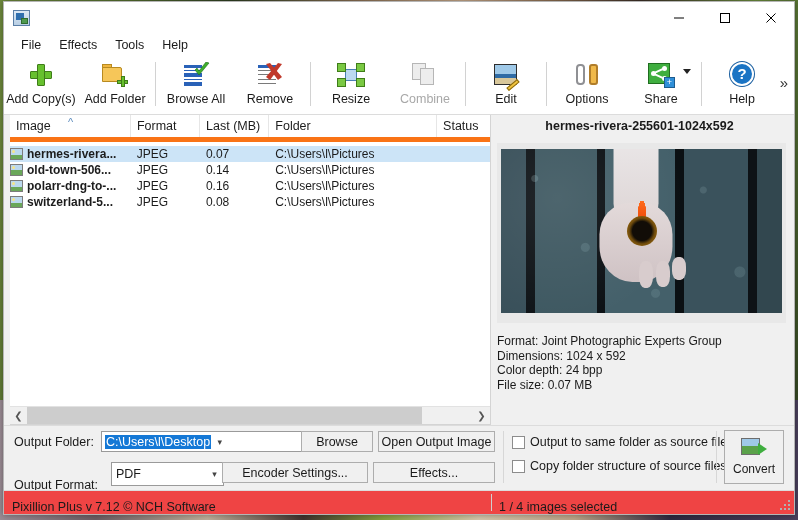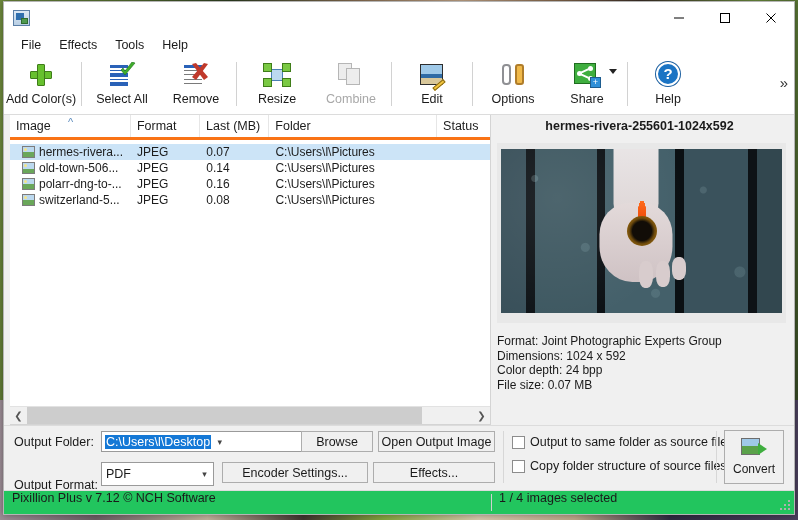--- a/index.html
+++ b/index.html
@@ -133,36 +133,36 @@
   .body{flex:1 1 auto;display:flex;min-height:0;background:#f0f0f0;}
   .left-pane{width:487px;display:flex;flex-direction:column;min-width:0;}
 
   
   .list-wrap{
     flex:1 1 auto;background:#ffffff;border:1px solid #d4d4d4;
     border-left:none;border-top:none;display:flex;flex-direction:column;min-height:0;
     margin-left:6px;
   }
   .list-head{
-    height:22px;background:#ffffff;border-bottom:3px solid #f97316;
+    height:22px;background:#ffffff;border-bottom:5px solid #f97316;
     display:flex;flex:0 0 auto;position:relative;
   }
   .hcell{
     font-size:12.5px;color:#1c1c1c;padding-left:6px;line-height:22px;
     border-right:1px solid #e6e6e6;box-sizing:border-box;white-space:nowrap;overflow:hidden;
     position:relative;
   }
   .sort-arrow{
     position:absolute;left:58px;top:-4px;color:#5b8bbd;font-size:11px;
   }
   .rows{flex:1 1 auto;overflow:hidden;}
   .row{height:16px;display:flex;align-items:center;font-size:12px;color:#1c1c1c;}
   .row.sel{background:#cce4f7;}
   .cell{padding-left:6px;box-sizing:border-box;white-space:nowrap;overflow:hidden;}
-  .cell.img{display:flex;align-items:center;gap:4px;padding-left:12px;}
+  .cell.img{display:flex;align-items:center;gap:4px;padding-left:0;font-weight:bold;}
   .thumb{
     width:13px;height:12px;flex:0 0 auto;
     background:linear-gradient(#bcd9ef 0 55%,#6aa75a 55% 100%);
     border:1px solid #7c7c7c;box-sizing:border-box;position:relative;
   }
   .thumb:after{content:"";position:absolute;left:1px;top:1px;width:3px;height:3px;border-radius:50%;background:#f4e58a;}
 
   
   .hscroll{
     height:17px;background:#f0f0f0;border-top:1px solid #e2e2e2;
@@ -266,22 +266,22 @@
     position:absolute;background:#f0f0f0;border:1px solid #adadad;box-sizing:border-box;
     display:flex;flex-direction:column;align-items:center;justify-content:center;
   }
   .convert .cico{width:26px;height:22px;position:relative;}
   .convert .cico .pic{position:absolute;left:0;top:0;width:19px;height:17px;background:linear-gradient(#9fc9e8 0 50%,#5aa14a 50% 100%);border:1px solid #6d6d6d;box-sizing:border-box;}
   .convert .cico .arr{position:absolute;right:0;top:5px;width:0;height:0;border-top:6px solid transparent;border-bottom:6px solid transparent;border-left:9px solid #3fae3f;}
   .convert .clabel{font-size:12px;color:#1a1a1a;margin-top:2px;}
 
   
   .statusbar{
-    flex:0 0 auto;height:23px;background:#22c55e;border-top:1px solid #dcdcdc;
-    display:flex;align-items:flex-start;font-size:12.5px;color:#1a1a1a;position:relative;
+    flex:0 0 auto;height:23px;background:#ef4444;border-top:1px solid #dcdcdc;
+    display:flex;align-items:flex-end;font-size:12.5px;color:#1a1a1a;position:relative;
   }
   .sb-left{padding-left:8px;}
   .sb-sep{position:absolute;left:487px;top:3px;bottom:3px;width:1px;background:#d0d0d0;}
   .sb-right{position:absolute;left:495px;}
   .grip{position:absolute;right:3px;bottom:3px;width:12px;height:12px;
     background:
       radial-gradient(circle at 2px 10px,#b0b0b0 1px,transparent 1.2px),
       radial-gradient(circle at 6px 10px,#b0b0b0 1px,transparent 1.2px),
       radial-gradient(circle at 10px 10px,#b0b0b0 1px,transparent 1.2px),
       radial-gradient(circle at 6px 6px,#b0b0b0 1px,transparent 1.2px),
@@ -322,40 +322,48 @@
     <div class="menu-item">File</div>
     <div class="menu-item">Effects</div>
     <div class="menu-item">Tools</div>
     <div class="menu-item">Help</div>
   </div>
 
   <div class="toolbar">
 
     <div class="tb-btn">
       <div class="tb-ico ico-plus"></div>
-      <div class="tb-label">Add Color(s)</div>
-    </div>
-
+      <div class="tb-label">Add Copy(s)</div>
+    </div>
+
+    <div class="tb-btn">
+      <div class="tb-ico ico-folder">
+        <span class="f2"></span>
+          <span class="f1"></span>
+          <span class="fp"></span>
+      </div>
+      <div class="tb-label">Add Folder</div>
+    </div>
 
     <div class="tb-sep"></div>
 
     <div class="tb-btn">
       <div class="tb-ico ico-list">
         <span class="ln" style="top:3px"></span>
           <span class="ln lnw" style="top:8px"></span>
         <span class="ln" style="top:12px"></span>
           <span class="ln lnw" style="top:17px"></span>
         <span class="ln" style="top:21px"></span>
         <span class="ico-check">
           <svg width="18" height="16" viewBox="0 0 18 16">
               <path d="M2 8 L6 13 L16 1 L13 0 L6 9 L4 6 Z" fill="#3fae2a" stroke="#1f6d1f" stroke-width="0.6"></path>
             </svg>
         </span>
       </div>
-      <div class="tb-label">Select All</div>
+      <div class="tb-label">Browse All</div>
     </div>
 
     <div class="tb-btn">
       <div class="tb-ico ico-list">
         <span class="ln" style="top:3px;background:#2a62b8"></span>
           <span class="ln" style="top:8px;background:#7a7a7a;height:1px"></span>
         <span class="ln" style="top:12px;background:#7a7a7a;height:1px"></span>
           <span class="ln" style="top:17px;background:#7a7a7a;height:1px"></span>
         <span class="ln" style="top:21px;background:#7a7a7a;height:1px"></span>
         <span class="ico-x">
@@ -588,21 +596,21 @@
 
     <div class="lbl" style="left:10px;top:9px">Output Folder:</div>
     <div class="combo" style="left:97px;top:5px;width:202px;height:21px">
       <span class="val selected">C:\Users\l\Desktop</span>
       <span class="arrow">▾</span>
     </div>
     <div class="btn" style="left:297px;top:5px;width:72px;height:21px">Browse</div>
     <div class="btn" style="left:374px;top:5px;width:117px;height:21px">Open Output Image</div>
 
     <div class="lbl" style="left:10px;top:52px">Output Format:</div>
-    <div class="combo" style="left:97px;top:36px;width:113px;height:24px">
+    <div class="combo" style="left:107px;top:36px;width:113px;height:24px">
       <span class="val">PDF</span>
       <span class="arrow">▾</span>
     </div>
     <div class="btn" style="left:218px;top:36px;width:146px;height:21px">Encoder Settings...</div>
     <div class="btn" style="left:369px;top:36px;width:122px;height:21px">Effects...</div>
 
     <div class="vsep" style="left:499px;top:5px;height:52px"></div>
 
     <div class="chk" style="left:508px;top:9px">
       <span class="box"></span>

